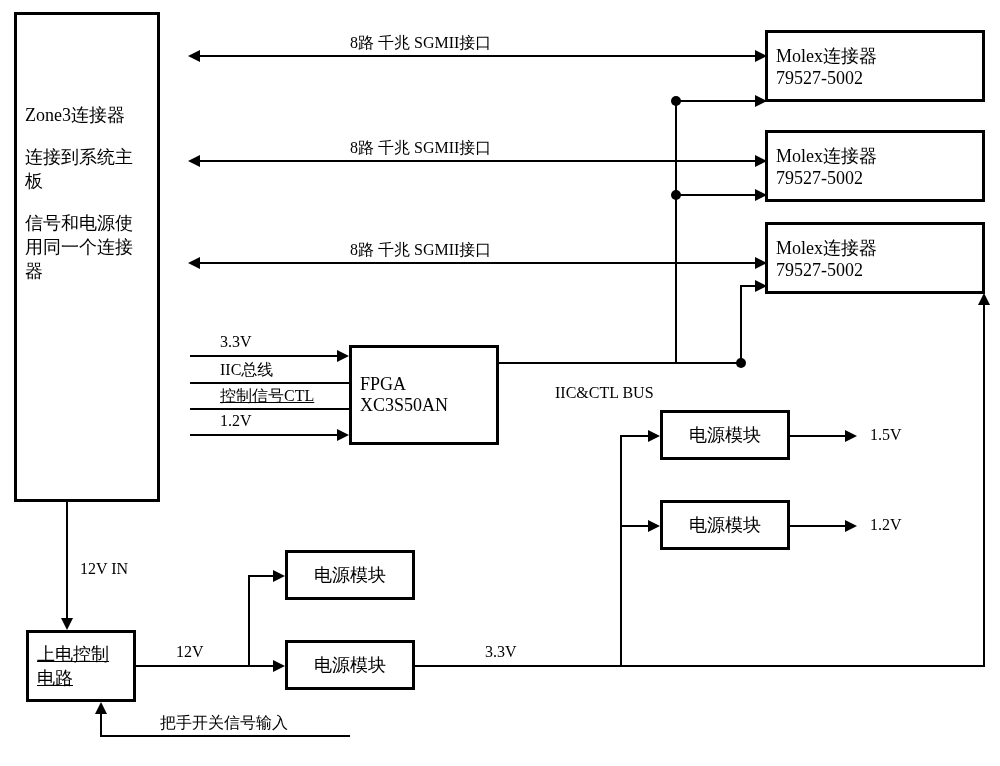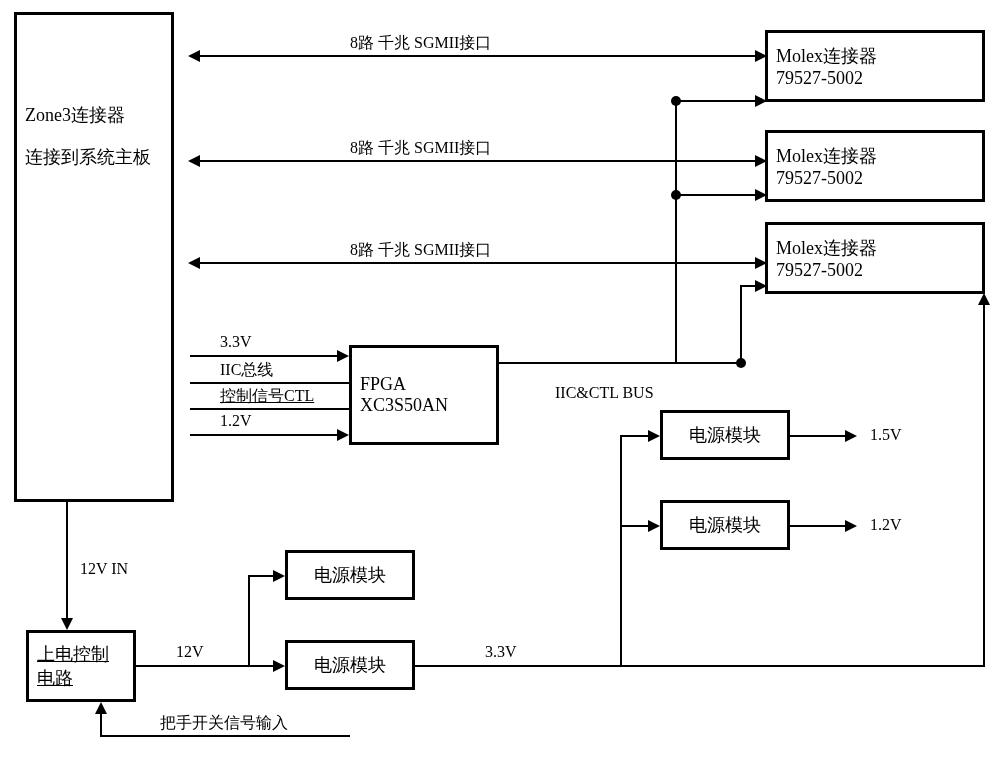--- a/index.html
+++ b/index.html
@@ -79,24 +79,25 @@
       width: 10px;
       height: 10px;
       background: #000;
       border-radius: 50%;
       transform: translate(-50%, -50%);
     }
   </style>
 </head>
 <body>
 
-<div class="block" style="left:14px; top:12px; width:160px; height:490px;">
+<div class="block" style="left:14px; top:12px; width:146px; height:490px;">
   <div style="height:80px"></div>
   <div style="margin-bottom:18px;">Zone3连接器</div>
   <div style="margin-bottom:18px;">连接到系统主板</div>
+  <div>信号和电源使用同一个连接器</div>
 </div>
 
 <div class="block block-center" style="left:765px; top:30px; width:220px; height:72px;">
   <div>Molex连接器</div>
   <div>79527-5002</div>
 </div>
 
 <div class="block block-center" style="left:765px; top:130px; width:220px; height:72px;">
   <div>Molex连接器</div>
   <div>79527-5002</div>

